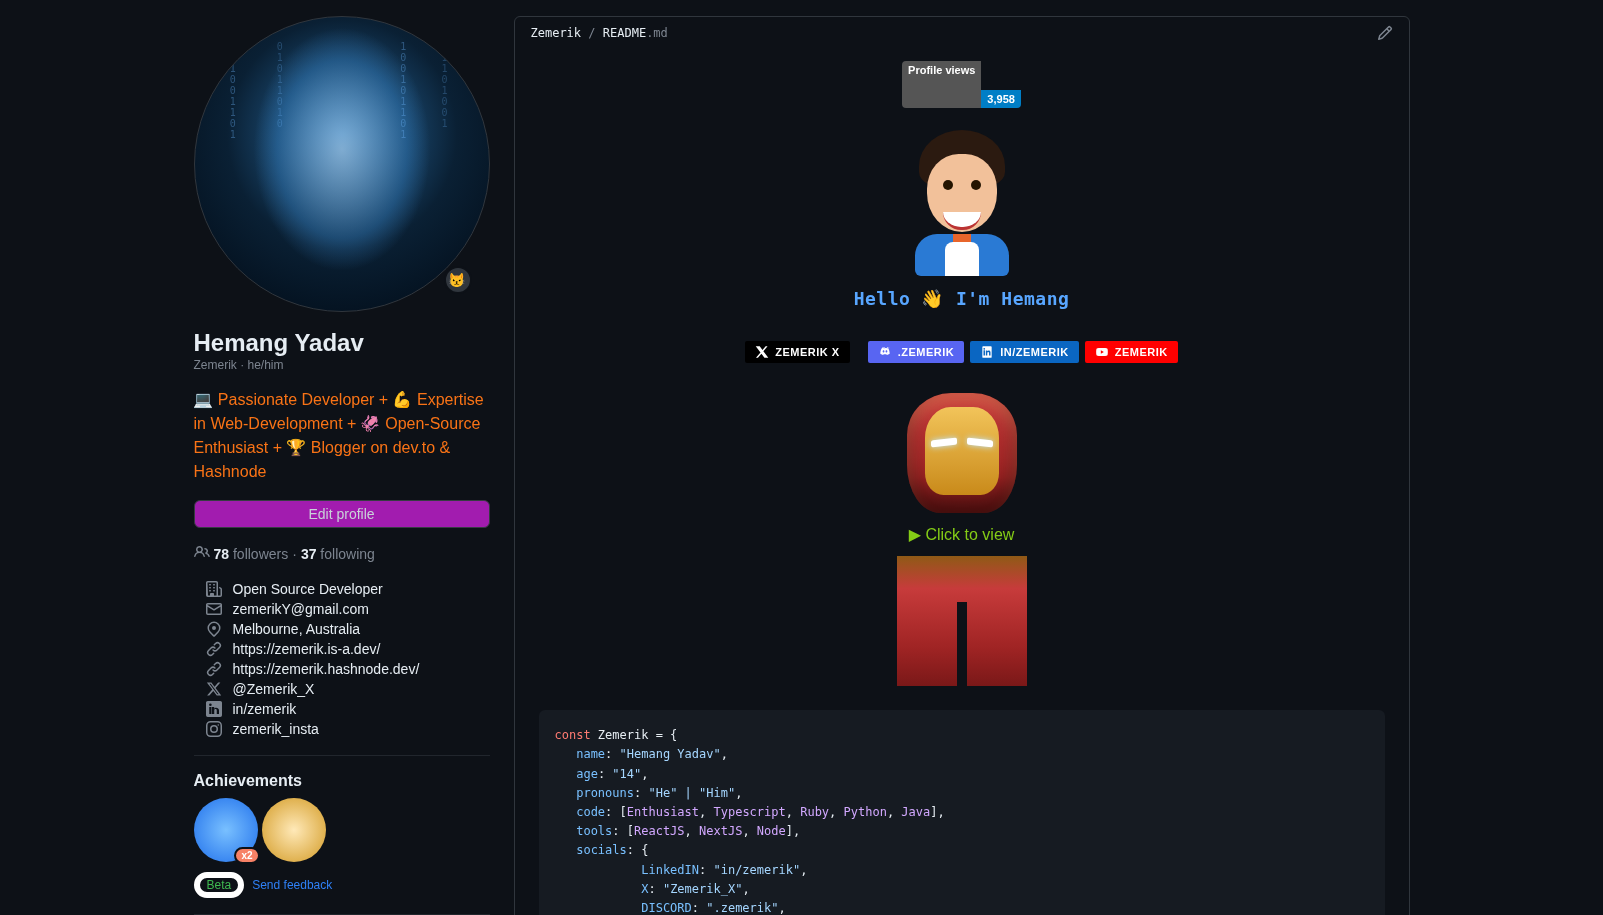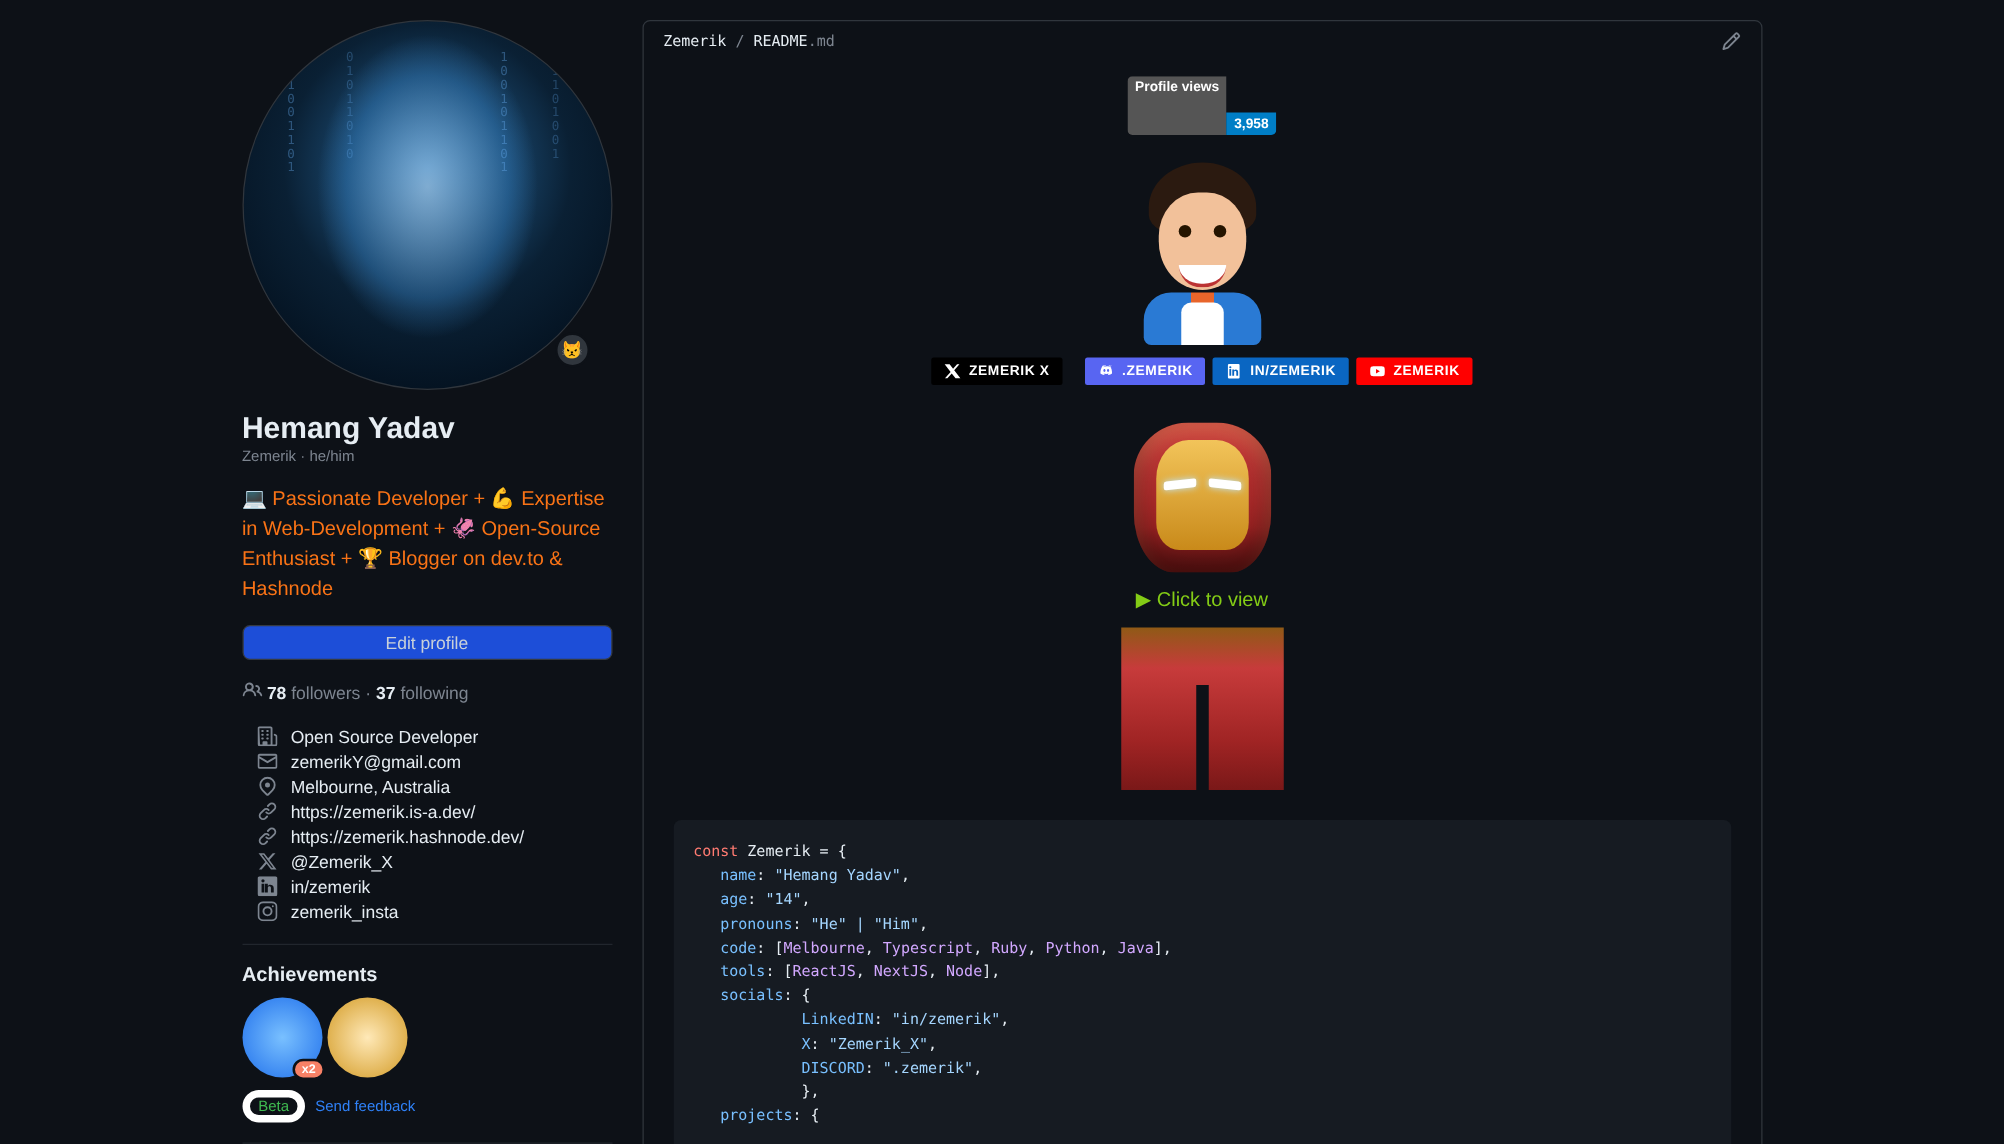--- a/index.html
+++ b/index.html
@@ -81,21 +81,21 @@
 .bio {
   font-size: 16px;
   color: #f97316;
   margin-bottom: 16px;
   line-height: 1.5;
 }
 .edit-btn {
   display: block;
   width: 100%;
   padding: 5px 16px;
-  background: #1d4ed8;
+  background: #a21caf;
   border: 1px solid #363b42;
   border-radius: 6px;
   color: #c9d1d9;
   font-size: 14px;
   font-weight: 500;
   cursor: pointer;
   margin-bottom: 16px;
 }
 .follow-row {
   color: #7d8590;
@@ -497,20 +497,21 @@
           <div class="bitmoji">
             <div class="hair"></div>
             <div class="face"></div>
             <div class="eye l"></div>
             <div class="eye r"></div>
             <div class="mouth"></div>
             <div class="jacket"></div>
             <div class="tee"></div>
           </div>
 
+          <div class="hello-line">Hello 👋 I'm Hemang</div>
 
           <div class="social-row" id="social-row">
               <a class="social-chip" style="background: rgb(0, 0, 0);">
                 <svg viewBox="0 0 24 24">
                   <path fill="#fff" d="M18.244 2.25h3.308l-7.227 8.26 8.502 11.24H16.17l-5.214-6.817L4.99 21.75H1.68l7.73-8.835L1.254 2.25H8.08l4.713 6.231 5.45-6.231Z"></path>
                 </svg>
                 <span>ZEMERIK X</span>
               </a>
               <a class="social-chip" style="background: rgb(88, 101, 242); margin-left: 12px;">
                 <svg viewBox="0 0 24 24">
@@ -540,21 +541,21 @@
             </div>
             <div class="ctv">▶ Click to view</div>
             <div class="legs"></div>
           </div>
         </div>
 
         <pre class="code-block" id="code-block"><span class="tok-kw">const</span> <span class="tok-var">Zemerik</span> <span class="tok-pun">= {</span>
    <span class="tok-key">name</span><span class="tok-pun">:</span> <span class="tok-str">"Hemang Yadav"</span><span class="tok-pun">,</span>
    <span class="tok-key">age</span><span class="tok-pun">:</span> <span class="tok-str">"14"</span><span class="tok-pun">,</span>
    <span class="tok-key">pronouns</span><span class="tok-pun">:</span> <span class="tok-str">"He" | "Him"</span><span class="tok-pun">,</span>
-   <span class="tok-key">code</span><span class="tok-pun">: [</span><span class="tok-id">Melbourne</span><span class="tok-pun">, </span><span class="tok-id">Typescript</span><span class="tok-pun">, </span><span class="tok-id">Ruby</span><span class="tok-pun">, </span><span class="tok-id">Python</span><span class="tok-pun">, </span><span class="tok-id">Java</span><span class="tok-pun">],</span>
+   <span class="tok-key">code</span><span class="tok-pun">: [</span><span class="tok-id">Enthusiast</span><span class="tok-pun">, </span><span class="tok-id">Typescript</span><span class="tok-pun">, </span><span class="tok-id">Ruby</span><span class="tok-pun">, </span><span class="tok-id">Python</span><span class="tok-pun">, </span><span class="tok-id">Java</span><span class="tok-pun">],</span>
    <span class="tok-key">tools</span><span class="tok-pun">: [</span><span class="tok-id">ReactJS</span><span class="tok-pun">, </span><span class="tok-id">NextJS</span><span class="tok-pun">, </span><span class="tok-id">Node</span><span class="tok-pun">],</span>
    <span class="tok-key">socials</span><span class="tok-pun">: {</span>
             <span class="tok-key">LinkedIN</span><span class="tok-pun">:</span> <span class="tok-str">"in/zemerik"</span><span class="tok-pun">,</span>
             <span class="tok-key">X</span><span class="tok-pun">:</span> <span class="tok-str">"Zemerik_X"</span><span class="tok-pun">,</span>
             <span class="tok-key">DISCORD</span><span class="tok-pun">:</span> <span class="tok-str">".zemerik"</span><span class="tok-pun">,</span>
             <span class="tok-pun">},</span>
    <span class="tok-key">projects</span><span class="tok-pun">: {</span>
              
              
              

